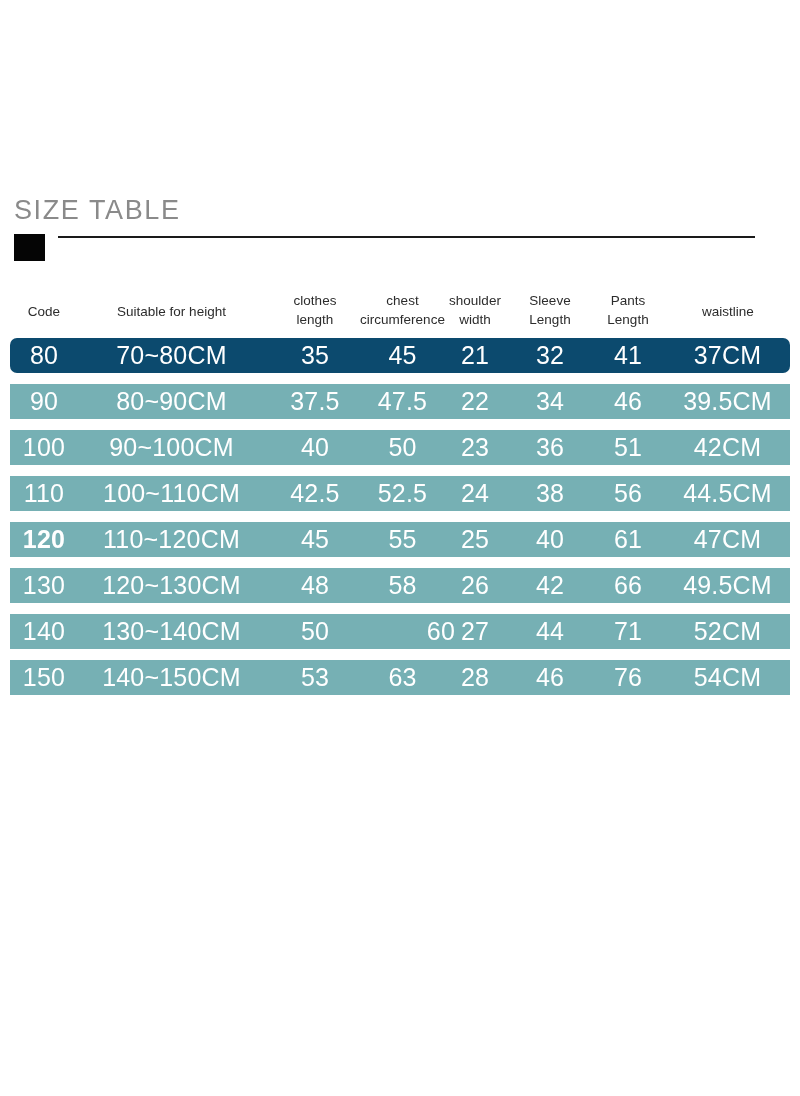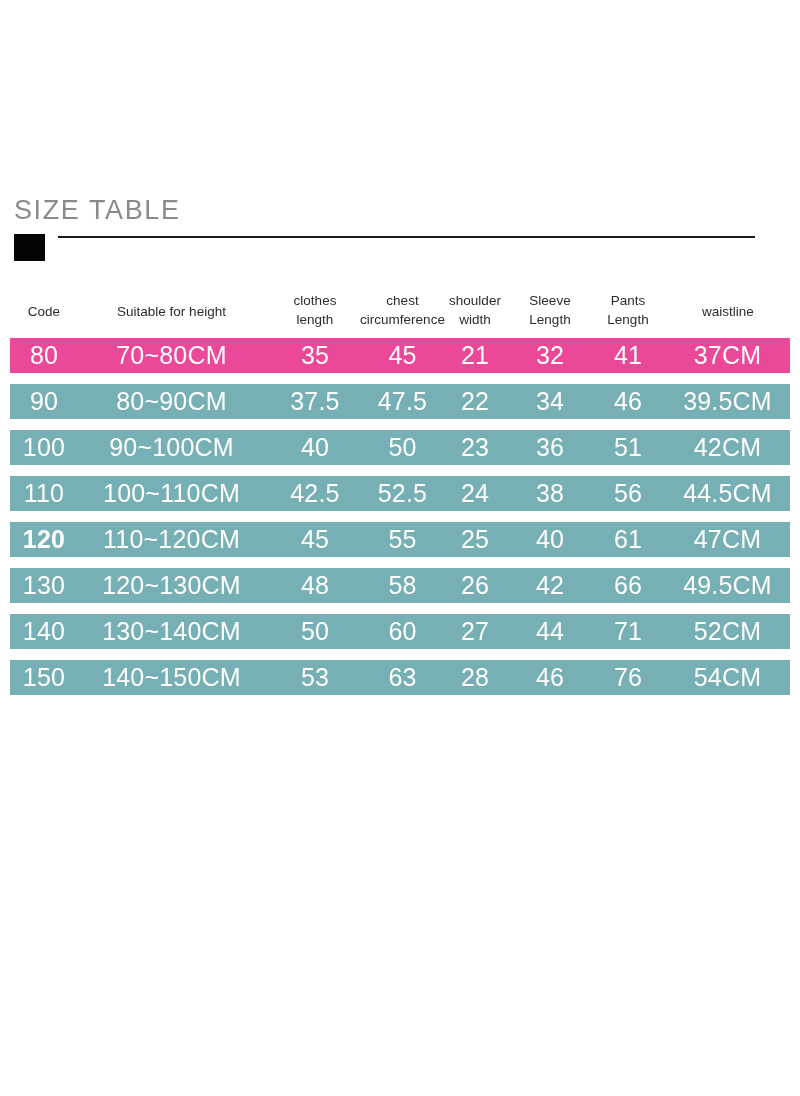--- a/index.html
+++ b/index.html
@@ -134,21 +134,21 @@
     <div class="hcell" style="left:583px; width:70px; top:3px;">
       <span class="l1">Pants</span>
       <span class="l2">Length</span>
     </div>
     <div class="hcell one-line" style="left:663px; width:110px; top:0;">
       <span class="l1">waistline</span>
     </div>
   </div>
 
   <div id="rows-container">
-      <div class="row" style="background: #ec4899;">
+      <div class="row" style="background: #0c4a6e; border-radius: 7px;">
         <div class="cell code" style="left: 4px; width: 60px;">80</div>
         <div class="cell" style="left: 74px; width: 175px;">70~80CM</div>
         <div class="cell" style="left: 265px; width: 80px;">35</div>
         <div class="cell" style="left: 340px; width: 105px;">45</div>
         <div class="cell" style="left: 425px; width: 80px;">21</div>
         <div class="cell" style="left: 505px; width: 70px;">32</div>
         <div class="cell" style="left: 583px; width: 70px;">41</div>
         <div class="cell" style="left: 655px; width: 125px;">37CM</div>
       </div>
       <div class="row" style="background: rgb(118, 176, 180);">
@@ -198,21 +198,21 @@
         <div class="cell" style="left: 340px; width: 105px;">58</div>
         <div class="cell" style="left: 425px; width: 80px;">26</div>
         <div class="cell" style="left: 505px; width: 70px;">42</div>
         <div class="cell" style="left: 583px; width: 70px;">66</div>
         <div class="cell" style="left: 655px; width: 125px;">49.5CM</div>
       </div>
       <div class="row" style="background: rgb(118, 176, 180);">
         <div class="cell code" style="left: 4px; width: 60px;">140</div>
         <div class="cell" style="left: 74px; width: 175px;">130~140CM</div>
         <div class="cell" style="left: 265px; width: 80px;">50</div>
-        <div class="cell" style="left: 340px; width: 105px;">60</div>
+        <div class="cell" style="left: 340px; width: 105px; text-align: right;">60</div>
         <div class="cell" style="left: 425px; width: 80px;">27</div>
         <div class="cell" style="left: 505px; width: 70px;">44</div>
         <div class="cell" style="left: 583px; width: 70px;">71</div>
         <div class="cell" style="left: 655px; width: 125px;">52CM</div>
       </div>
       <div class="row" style="background: rgb(118, 176, 180); text-decoration: underline;">
         <div class="cell code" style="left: 4px; width: 60px;">150</div>
         <div class="cell" style="left: 74px; width: 175px;">140~150CM</div>
         <div class="cell" style="left: 265px; width: 80px;">53</div>
         <div class="cell" style="left: 340px; width: 105px;">63</div>

